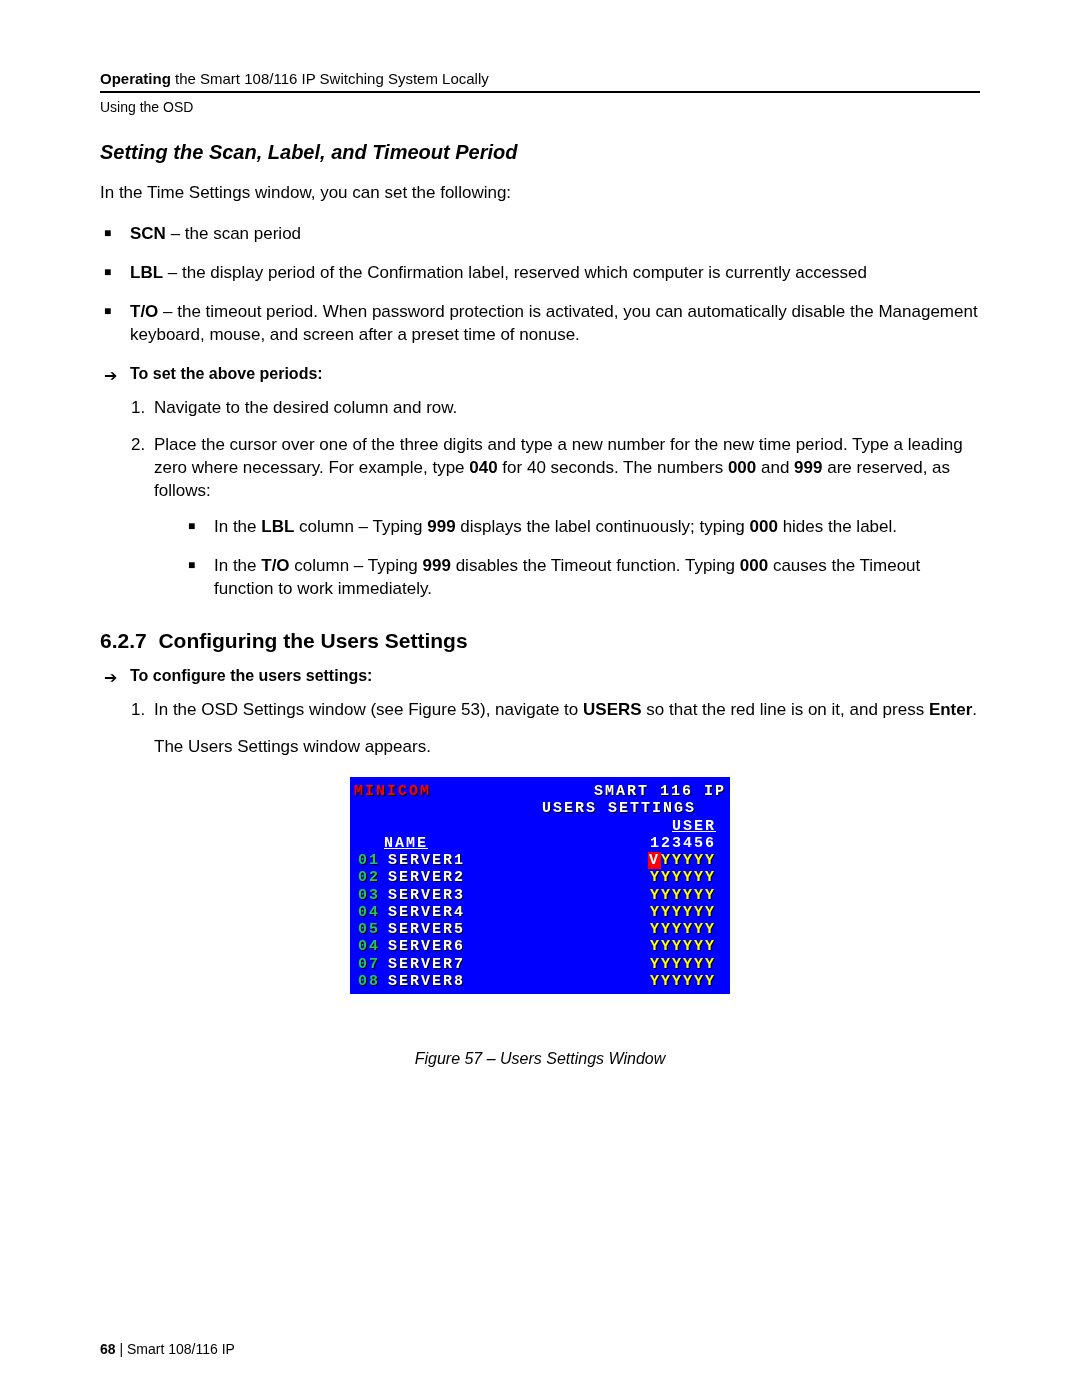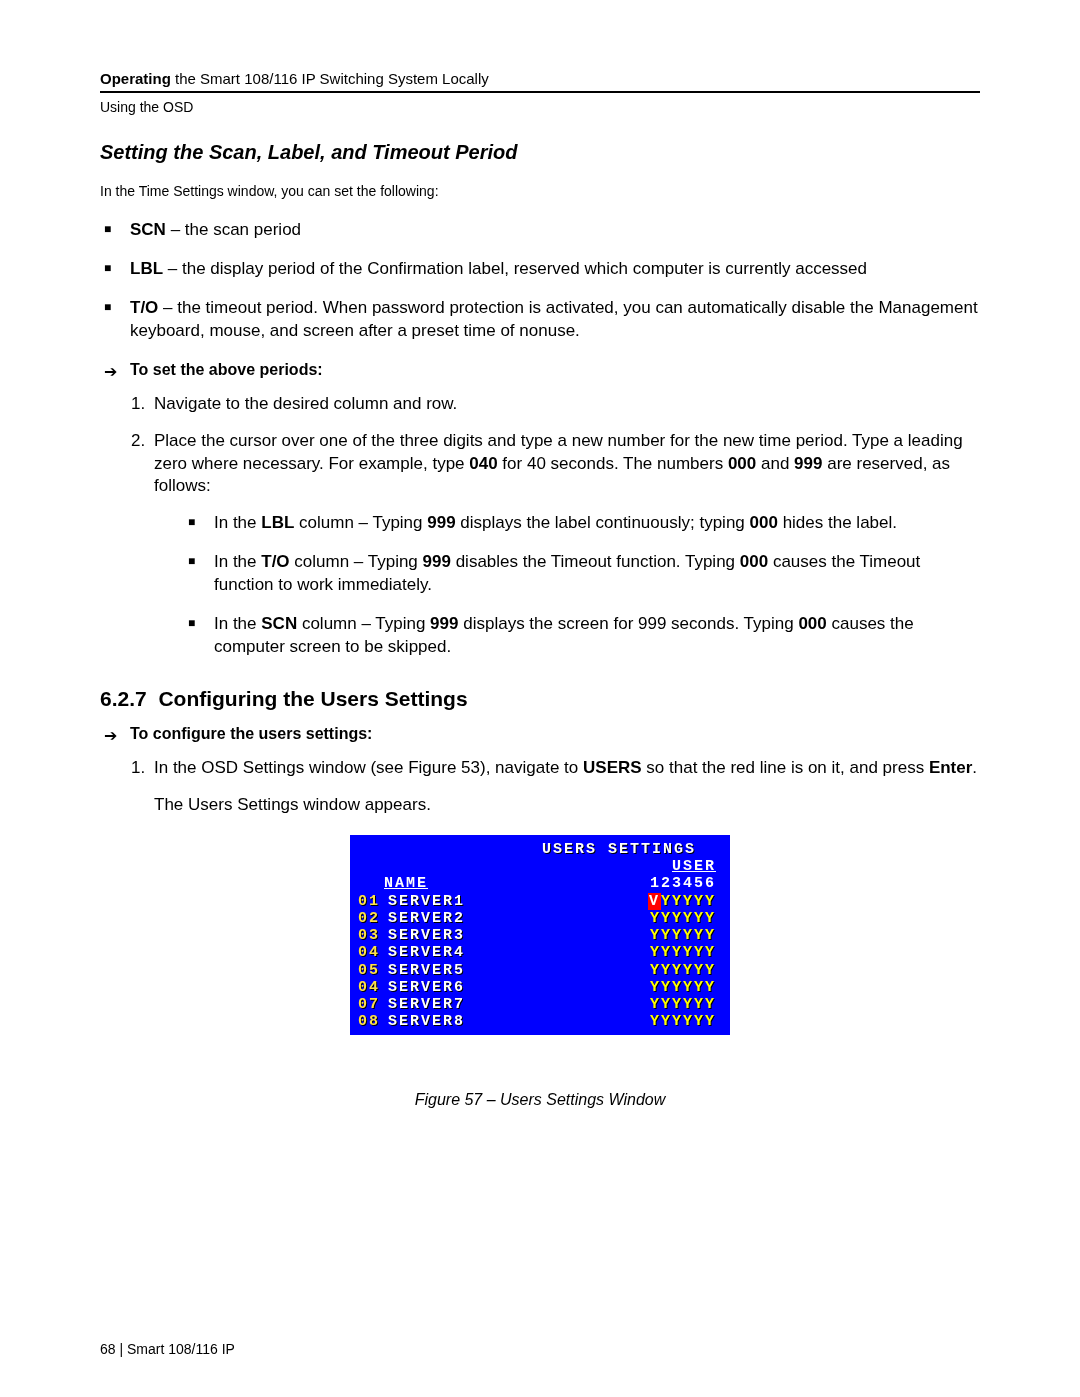--- a/index.html
+++ b/index.html
@@ -30,21 +30,21 @@
     font-size: 14px;
     margin-bottom: 26px;
   }
   .section-title {
     font-weight: bold;
     font-style: italic;
     font-size: 20px;
     margin-bottom: 18px;
   }
   .body-text {
-    font-size: 14px;
+    font-size: 17px;
     margin-bottom: 18px;
     line-height: 1.35;
   }
   ul.squarelist {
     list-style: none;
     padding-left: 30px;
     margin: 0 0 18px 0;
   }
   ul.squarelist > li {
     position: relative;
@@ -130,42 +130,42 @@
   .osd-cols .nm { text-decoration: underline; }
   .osd-cols .ul { text-decoration: underline; }
   .osd-cols .usr-right { text-align: right; }
   .osd-row {
     display: flex;
     justify-content: space-between;
     padding: 0 10px 0 4px;
     color: #ffff00;
     text-shadow: 1px 1px 0 #000;
   }
-  .osd-row .idx { color: #fde047; }
+  .osd-row .idx { color: #22c55e; }
   .osd-row .svr { color: #ffffff; flex: 1; padding-left: 8px; }
   .osd-row .perm { color: #ffff00; }
   .red-v { background: #ff0000; color: #fff; padding: 0 1px; text-shadow:none;}
   .osd-footer {
     background: #fff;
     height: 42px;
     border: 0;
   }
   .caption {
     text-align: center;
     font-style: italic;
     font-size: 16px;
     margin-top: 14px;
   }
   .page-footer {
     position: absolute;
     bottom: 40px;
     left: 100px;
     font-size: 14px;
   }
-  .page-footer .pg { font-weight: normal; }
+  .page-footer .pg { font-weight: bold; }
   b { font-weight: bold; }
 </style>
 </head>
 <body>
 
 <div class="page">
 
   <div class="header-text">
     <b>Operating</b><span> the Smart 108/116 IP Switching System Locally</span>
   </div>
@@ -191,23 +191,20 @@
     <li>Navigate to the desired column and row.</li>
     <li>
       <span>Place the cursor over one of the three digits and type a new number for the new time period. Type a leading zero where necessary. For example, type </span><b>040</b><span> for 40 seconds. The numbers </span><b>000</b><span> and </span><b>999</b><span> are reserved, as follows:</span>
       <ul class="squarelist nested">
         <li>
           <span>In the </span><b>LBL</b><span> column – Typing </span><b>999</b><span> displays the label continuously; typing </span><b>000</b><span> hides the label.</span>
         </li>
         <li>
           <span>In the </span><b>T/O</b><span> column – Typing </span><b>999</b><span> disables the Timeout function. Typing </span><b>000</b><span> causes the Timeout function to work immediately.</span>
         </li>
-        <li>
-          <span>In the </span><b>SCN</b><span> column – Typing </span><b>999</b><span> displays the screen for 999 seconds. Typing </span><b>000</b><span> causes the computer screen to be skipped.</span>
-        </li>
       </ul>
     </li>
   </ol>
 
   <div class="heading2">
     <span>6.2.7</span>&nbsp;&nbsp;<span>Configuring the Users Settings</span>
   </div>
 
   <div class="arrow-line">
     <span class="arrow">➔</span>
@@ -217,20 +214,26 @@
   <ol class="numlist">
     <li>
       <span>In the OSD Settings window (see Figure 53), navigate to </span><b>USERS</b><span> so that the red line is on it, and press </span><b>Enter</b><span>.</span>
       <div style="height:14px"></div>
       <span>The Users Settings window appears.</span>
     </li>
   </ol>
 
   <div class="osd-wrap">
     <div class="osd">
+      <div class="osd-top">
+        <span class="osd-brand">MINICOM</span>
+        <span class="osd-title1">
+          <span>SMART</span>&nbsp;<span>116</span>&nbsp;<span>IP</span>
+        </span>
+      </div>
       <div class="osd-title2">USERS SETTINGS</div>
       <div class="osd-cols">
         <span></span>
         <span class="usr-right ul">USER</span>
       </div>
       <div class="osd-cols">
         <span class="nm">NAME</span>
         <span class="usr-right">123456</span>
       </div>
       <div id="osd-rows">

